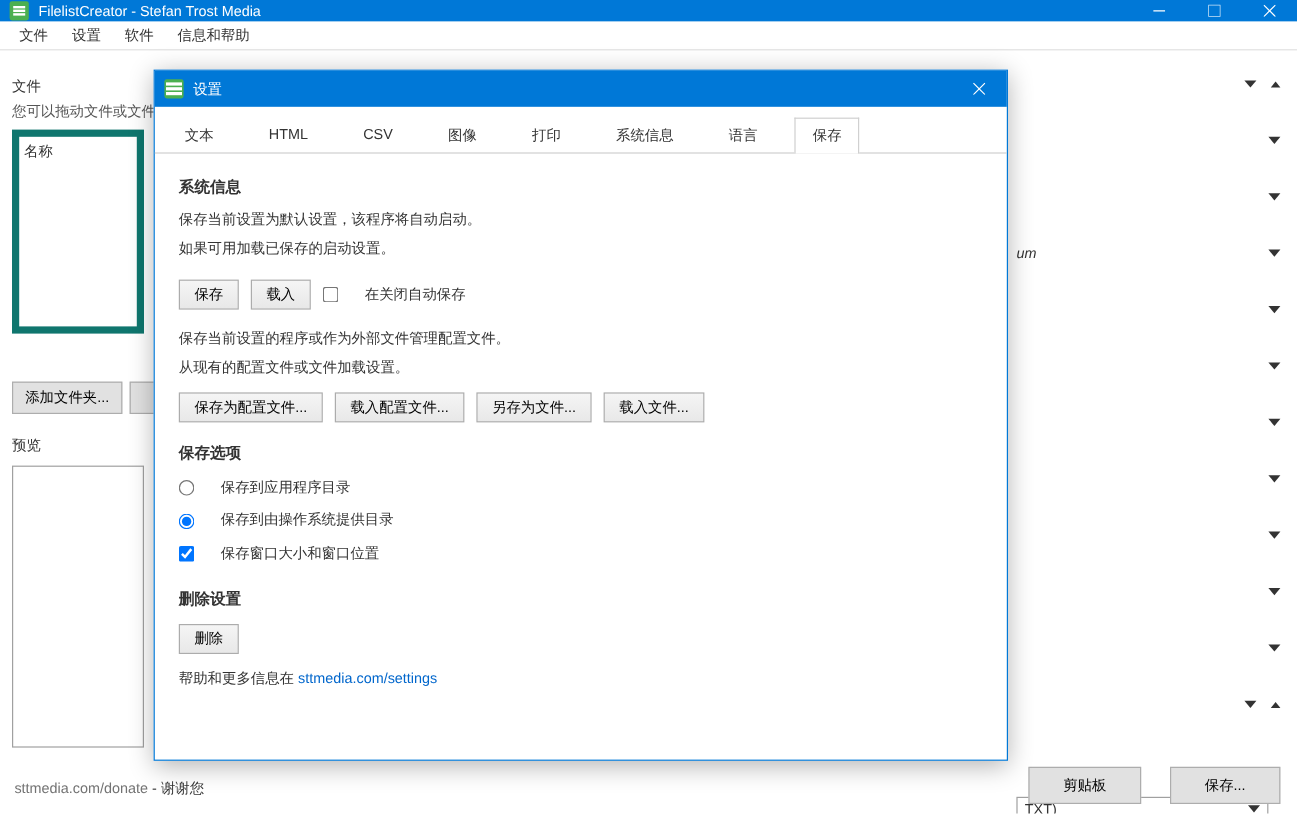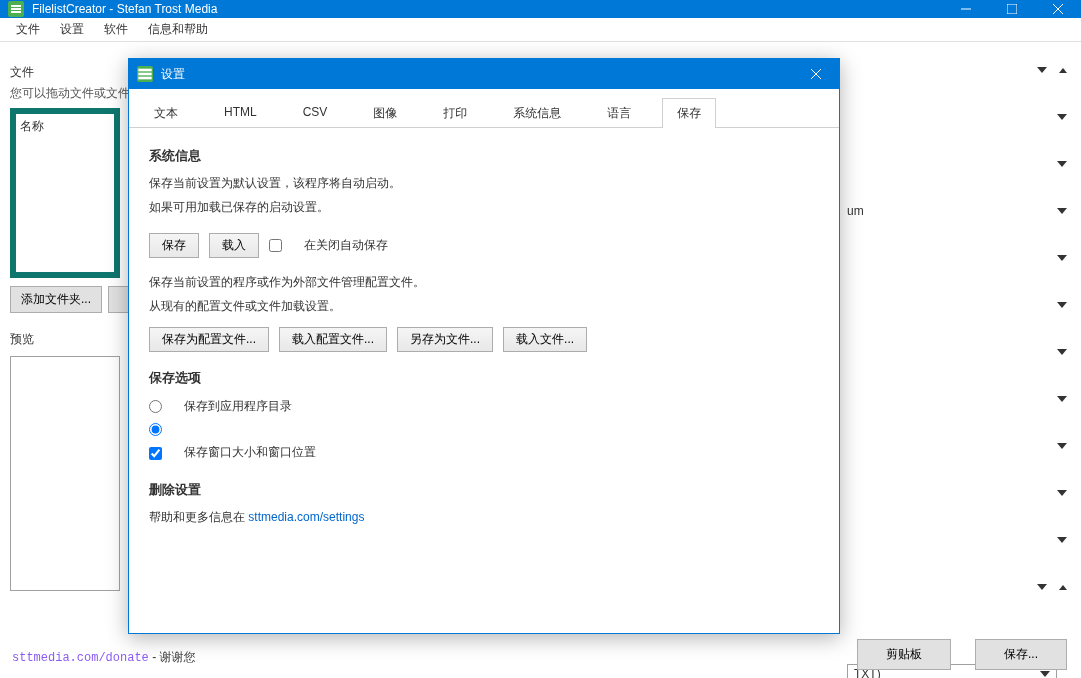--- a/index.html
+++ b/index.html
@@ -16,34 +16,34 @@
 
 .menubar { height: 24px; background: #fff; border-bottom: 1px solid #e0e0e0; display: flex; align-items: center; padding: 0 6px; font-size: 12px; }
 .menubar .menu-item { padding: 3px 10px; cursor: pointer; }
 
 
 .main-area { position: absolute; top: 54px; left: 0; right: 0; bottom: 30px; padding: 10px; }
 .section-label { font-size: 12px; margin-bottom: 4px; }
 .section-hint { font-size: 12px; color: #555; margin-bottom: 6px; }
 .file-list-box { width: 110px; height: 170px; border: 6px solid #0f766e; background: #fff; margin-bottom: 8px; padding: 4px; }
 .preview-box { width: 110px; height: 235px; border: 1px solid #a0a0a0; background: #fff; margin-top: 8px; }
-.btn { background: #e1e1e1; border: 1px solid #adadad; padding: 4px 10px; font-size: 12px; cursor: pointer; }
+.btn { background: #e1e1e1; border: 1px solid #adadad; padding: 4px 10px; font-size: 12px; cursor: pointer; margin-top: 32px; }
 
 
 .right-panel { position: absolute; right: 14px; top: 60px; width: 220px; }
-.dd-row { display: flex; align-items: center; justify-content: flex-end; gap: 12px; margin-bottom: 27px; height: 20px; }
+.dd-row { display: flex; align-items: center; justify-content: flex-end; gap: 12px; margin-bottom: 27px; height: 20px; font-style: italic; }
 .dd-caret { width: 0; height: 0; border-left: 5px solid transparent; border-right: 5px solid transparent; border-top: 6px solid #333; cursor: pointer; }
 .dd-up { width: 0; height: 0; border-left: 4px solid transparent; border-right: 4px solid transparent; border-bottom: 5px solid #333; cursor: pointer; }
 .dd-select { border: 1px solid #a0a0a0; background: #fff; padding: 2px 6px; width: 210px; display: flex; justify-content: space-between; align-items: center; cursor: pointer; }
 
 
 .bottom-bar { position: absolute; bottom: 8px; right: 14px; display: flex; gap: 24px; }
 .bottom-bar .btn { padding: 6px 28px; }
 .status-text { position: absolute; bottom: 12px; left: 12px; font-size: 12px; }
-.status-text a { color: #8b5cf6; text-decoration: none; font-family: Liberation Mono, monospace; }
+.status-text a { color: #737373; text-decoration: none; }
 
 
 .dialog { position: absolute; left: 128px; top: 58px; width: 712px; height: 576px; background: #fff; border: 1px solid #0078d7; box-shadow: 0 4px 20px rgba(0,0,0,0.3); z-index: 100; }
 .dialog-titlebar { height: 30px; background: #0078d7; color: #fff; display: flex; align-items: center; padding-left: 8px; }
 .dialog-titlebar .app-icon { width: 16px; height: 16px; background: #4caf50; border-radius: 2px; margin-right: 8px; display: flex; align-items: center; justify-content: center; }
 .dialog-titlebar .title-text { flex: 1; font-size: 12px; }
 .dialog-titlebar .close-btn { width: 46px; height: 30px; display: flex; align-items: center; justify-content: center; cursor: pointer; }
 
 .dialog-tabs { display: flex; border-bottom: 1px solid #d0d0d0; padding: 8px 10px 0 10px; gap: 16px; }
 .dialog-tab { padding: 6px 14px; font-size: 12px; cursor: pointer; border: 1px solid transparent; border-bottom: none; position: relative; top: 1px; }
@@ -217,25 +217,29 @@
       <button class="dialog-btn">载入文件...</button>
     </div>
 
     <div class="dialog-section-title">保存选项</div>
     <label class="checkbox-row">
         <input type="radio" name="savedir" style="">
         <span>保存到应用程序目录</span>
       </label>
     <label class="checkbox-row">
         <input type="radio" name="savedir" checked="" style="">
+        <span>保存到由操作系统提供目录</span>
       </label>
     <label class="checkbox-row">
         <input type="checkbox" checked="" style="">
         <span>保存窗口大小和窗口位置</span>
       </label>
 
     <div class="dialog-section-title">删除设置</div>
+    <div class="dialog-row">
+      <button class="dialog-btn">删除</button>
+    </div>
 
     <div class="help-text">
       <span>帮助和更多信息在 </span><a href="#" class="link">sttmedia.com/settings</a>
     </div>
   </div>
 </div>
 
 </body></html>

